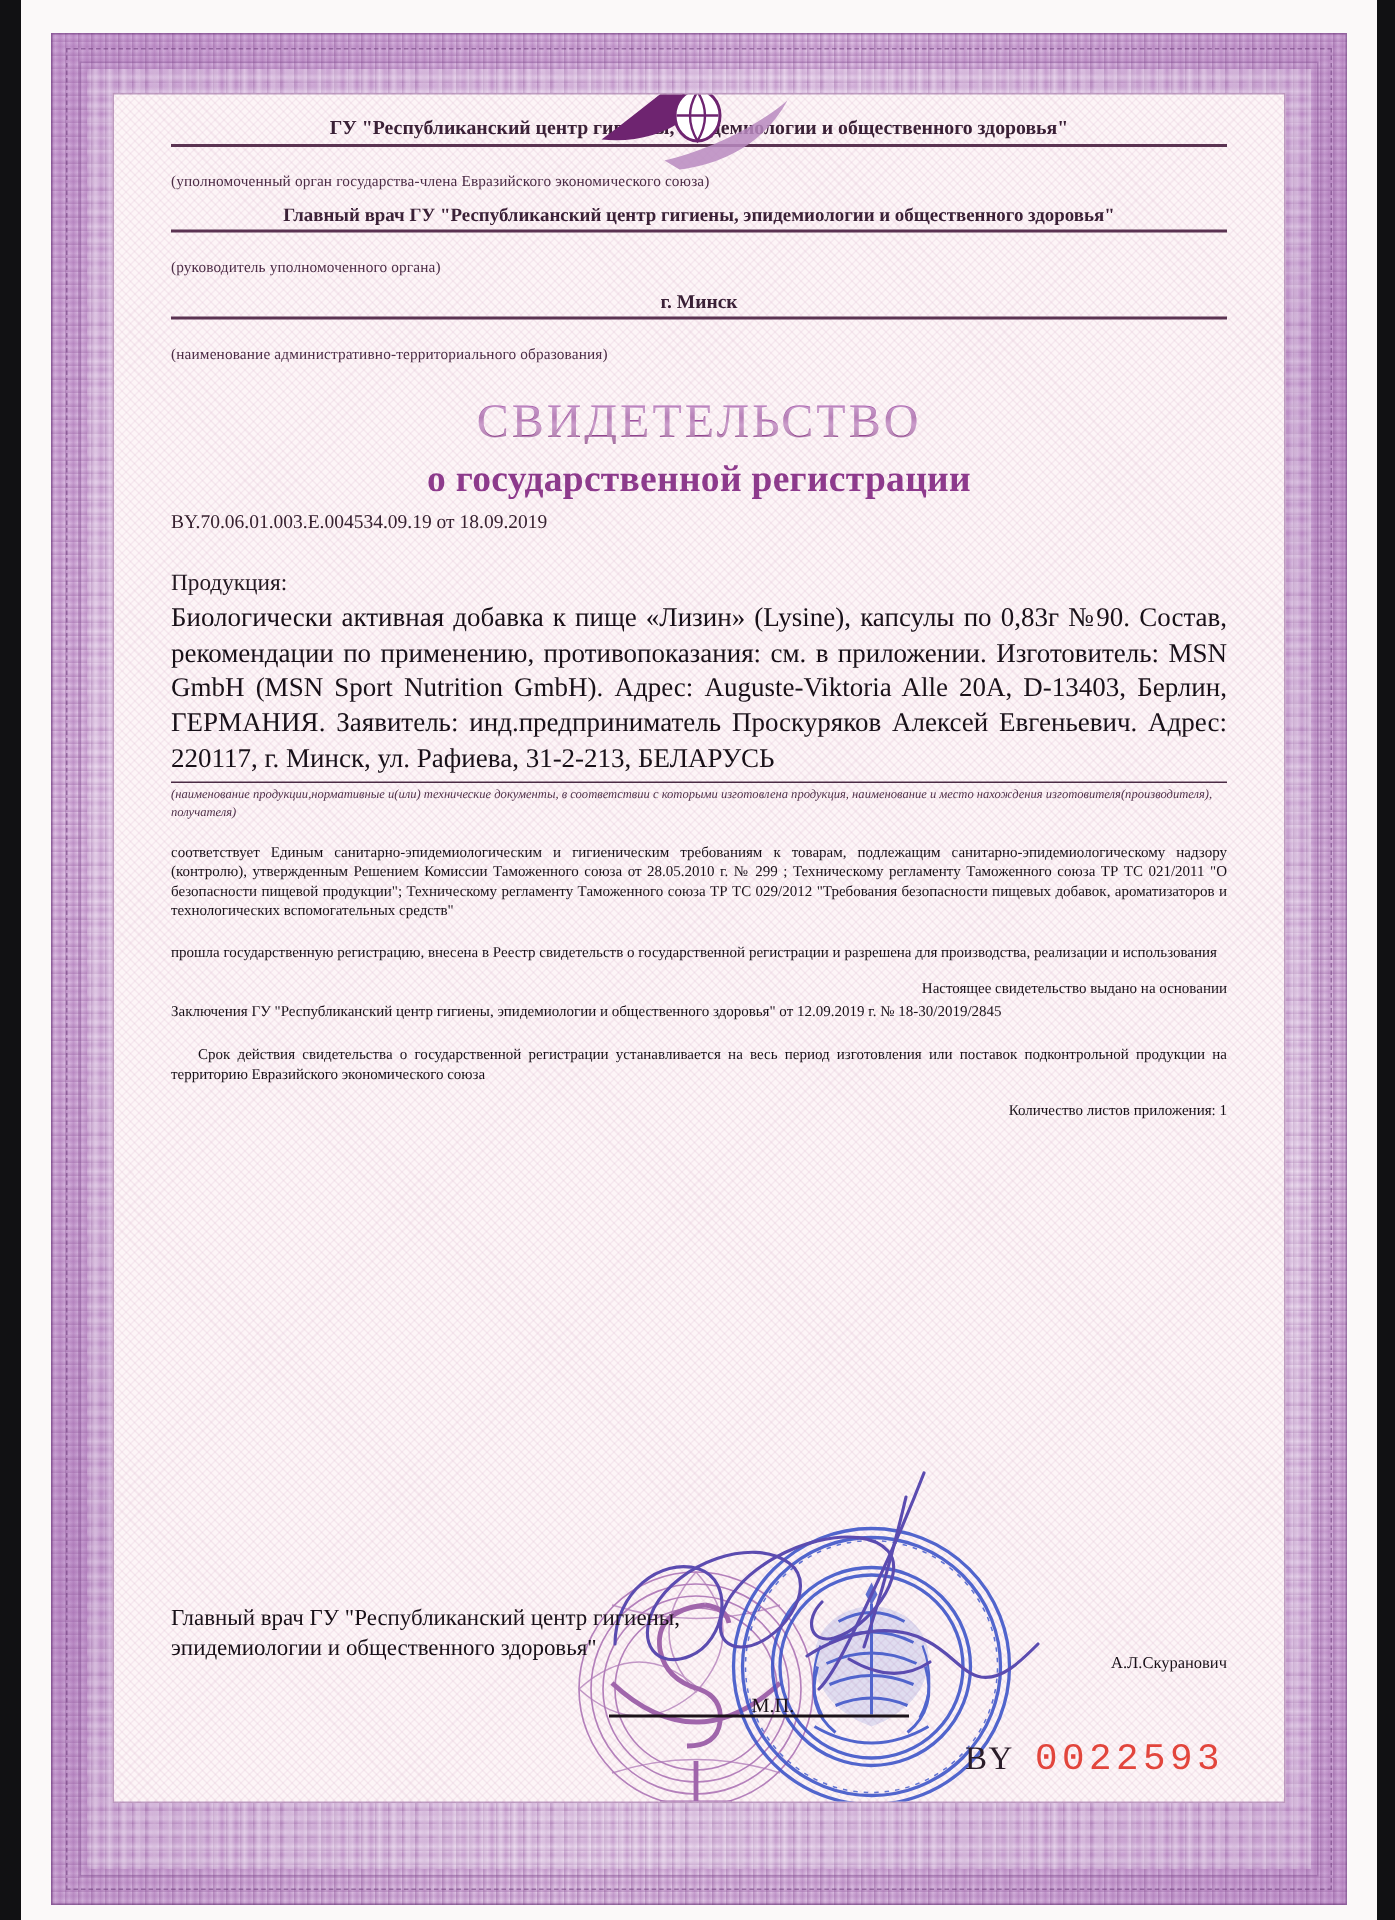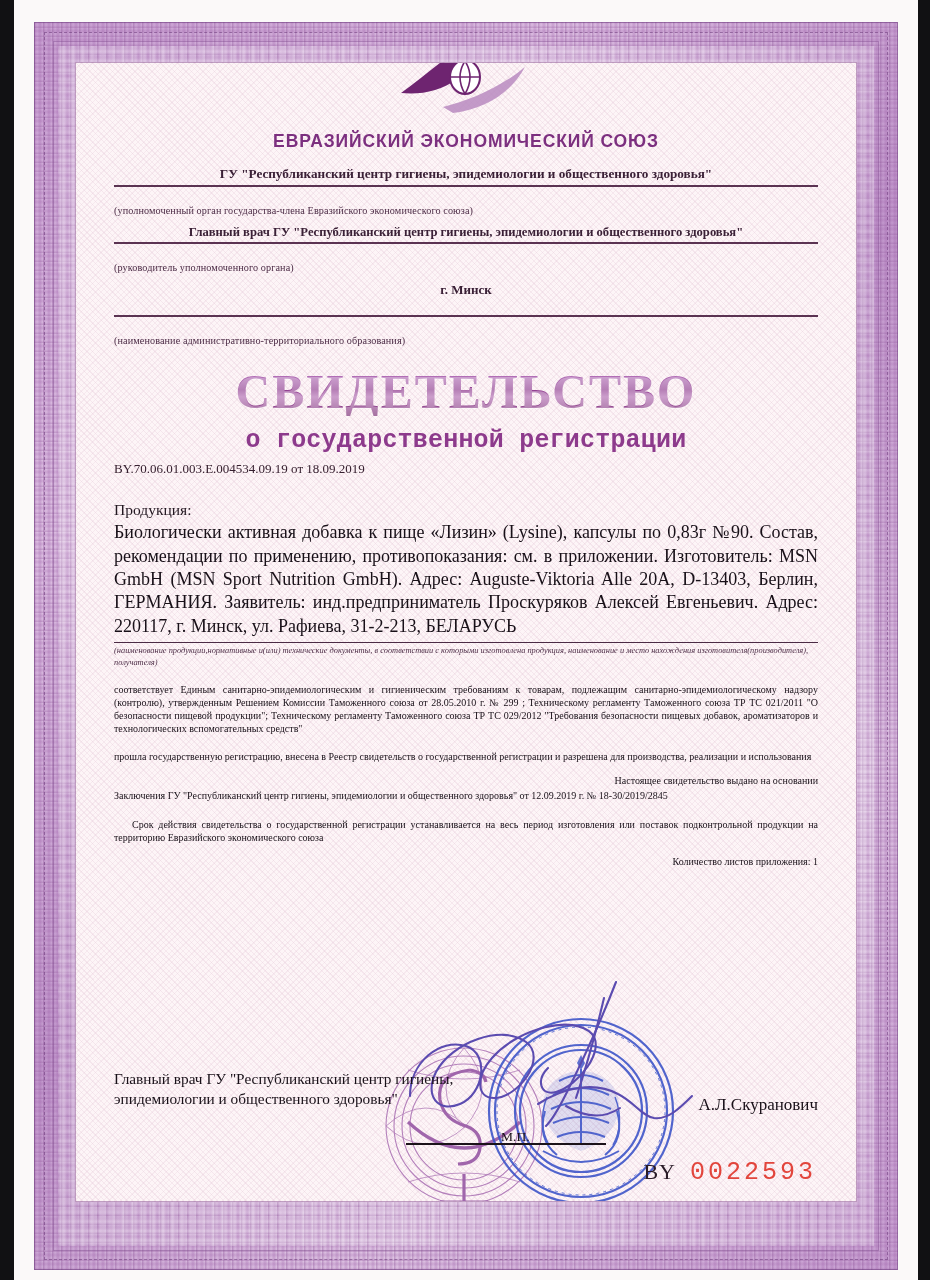--- a/index.html
+++ b/index.html
@@ -102,40 +102,40 @@
   }
   .org-line.small{font-size:12.6px;}
   .org-caption{
     font-size:10.2px;
     color:#4b2b45;
     margin-top:18px;margin-bottom:9px;
     letter-spacing:.1px;
   }
   .org-city{
     text-align:center;font-weight:700;font-size:13px;color:#3a2036;
-    padding-bottom:17px;border-bottom:2px solid #5b3352;
+    padding-bottom:2px;border-bottom:2px solid #5b3352;
   }
 
   .main-title{
     text-align:center;
     margin-top:22px;
     font-family:"Liberation Serif",serif;
-    font-weight:700;
-    font-size:48px;
+    font-weight:400;
+    font-size:32px;
     letter-spacing:2px;
     color:#9e4a9c;
     background:linear-gradient(180deg,#c88fd0 0%,#8e3b8e 45%,#b06ab0 60%,#76256f 100%);
     -webkit-background-clip:text;background-clip:text;
     -webkit-text-fill-color:transparent;
     text-shadow:0 1px 0 rgba(255,255,255,.35);
     line-height:1;
   }
   .sub-title{
     text-align:center;
-    font-family:Liberation Mono, monospace;
+    font-family:Liberation Serif, serif;
     font-weight:700;
     font-size:25px;
     color:#8d3a8c;
     margin-top:10px;
     letter-spacing:.2px;
   }
   .reg-number{
     font-size:13px;
     color:#36202f;
     margin-top:6px;
@@ -175,21 +175,21 @@
     position:absolute;left:38px;right:38px;bottom:92px;
     display:flex;align-items:flex-start;justify-content:space-between;
   }
   .sign-left{font-size:15.3px;color:#181018;line-height:1.3;max-width:355px;}
   .sign-line{
     position:absolute;left:330px;bottom:56px;width:200px;
     border-top:2px solid #1b1219;
   }
   .sign-name{
     position:absolute;right:38px;bottom:86px;
-    font-size:17px;color:#181018;
+    font-size:11px;color:#181018;
   }
   .mp{
     position:absolute;left:425px;bottom:56px;
     font-size:13.5px;color:#1b1219;
   }
 
   .serial{
     position:absolute;right:40px;bottom:14px;
     display:flex;align-items:baseline;gap:14px;text-align:center;
   }
@@ -234,21 +234,20 @@
 
       <div class="emblem">
         <svg width="150" height="95" viewBox="0 0 150 95">
           <path d="M10 72 C40 50 70 24 96 6 C90 28 80 46 66 58 C50 70 30 74 10 72 Z" fill="#6e2470"></path>
           <ellipse cx="74" cy="56" rx="15" ry="17" fill="#ffffff" stroke="#6e2470" stroke-width="2"></ellipse>
           <path d="M60 56 h28 M74 40 q10 16 0 33 q-10 -17 0 -33" stroke="#6e2470" stroke-width="1.6" fill="none"></path>
           <path d="M52 86 C78 80 110 66 134 46 C120 72 94 88 62 92 Z" fill="#b98ac0" opacity=".85"></path>
         </svg>
       </div>
 
-      <div class="eaeu-title">ЕВРАЗИЙСКИЙ ЭКОНОМИЧЕСКИЙ СОЮЗ</div>
 
       <div class="org-block">
         <div class="org-line">ГУ "Республиканский центр гигиены, эпидемиологии и общественного здоровья"</div>
         <div class="org-caption">(уполномоченный орган государства-члена Евразийского экономического союза)</div>
 
         <div class="org-line small">Главный врач ГУ "Республиканский центр гигиены, эпидемиологии и общественного здоровья"</div>
         <div class="org-caption">(руководитель уполномоченного органа)</div>
 
         <div class="org-city">г. Минск</div>
         <div class="org-caption">(наименование административно-территориального образования)</div>

